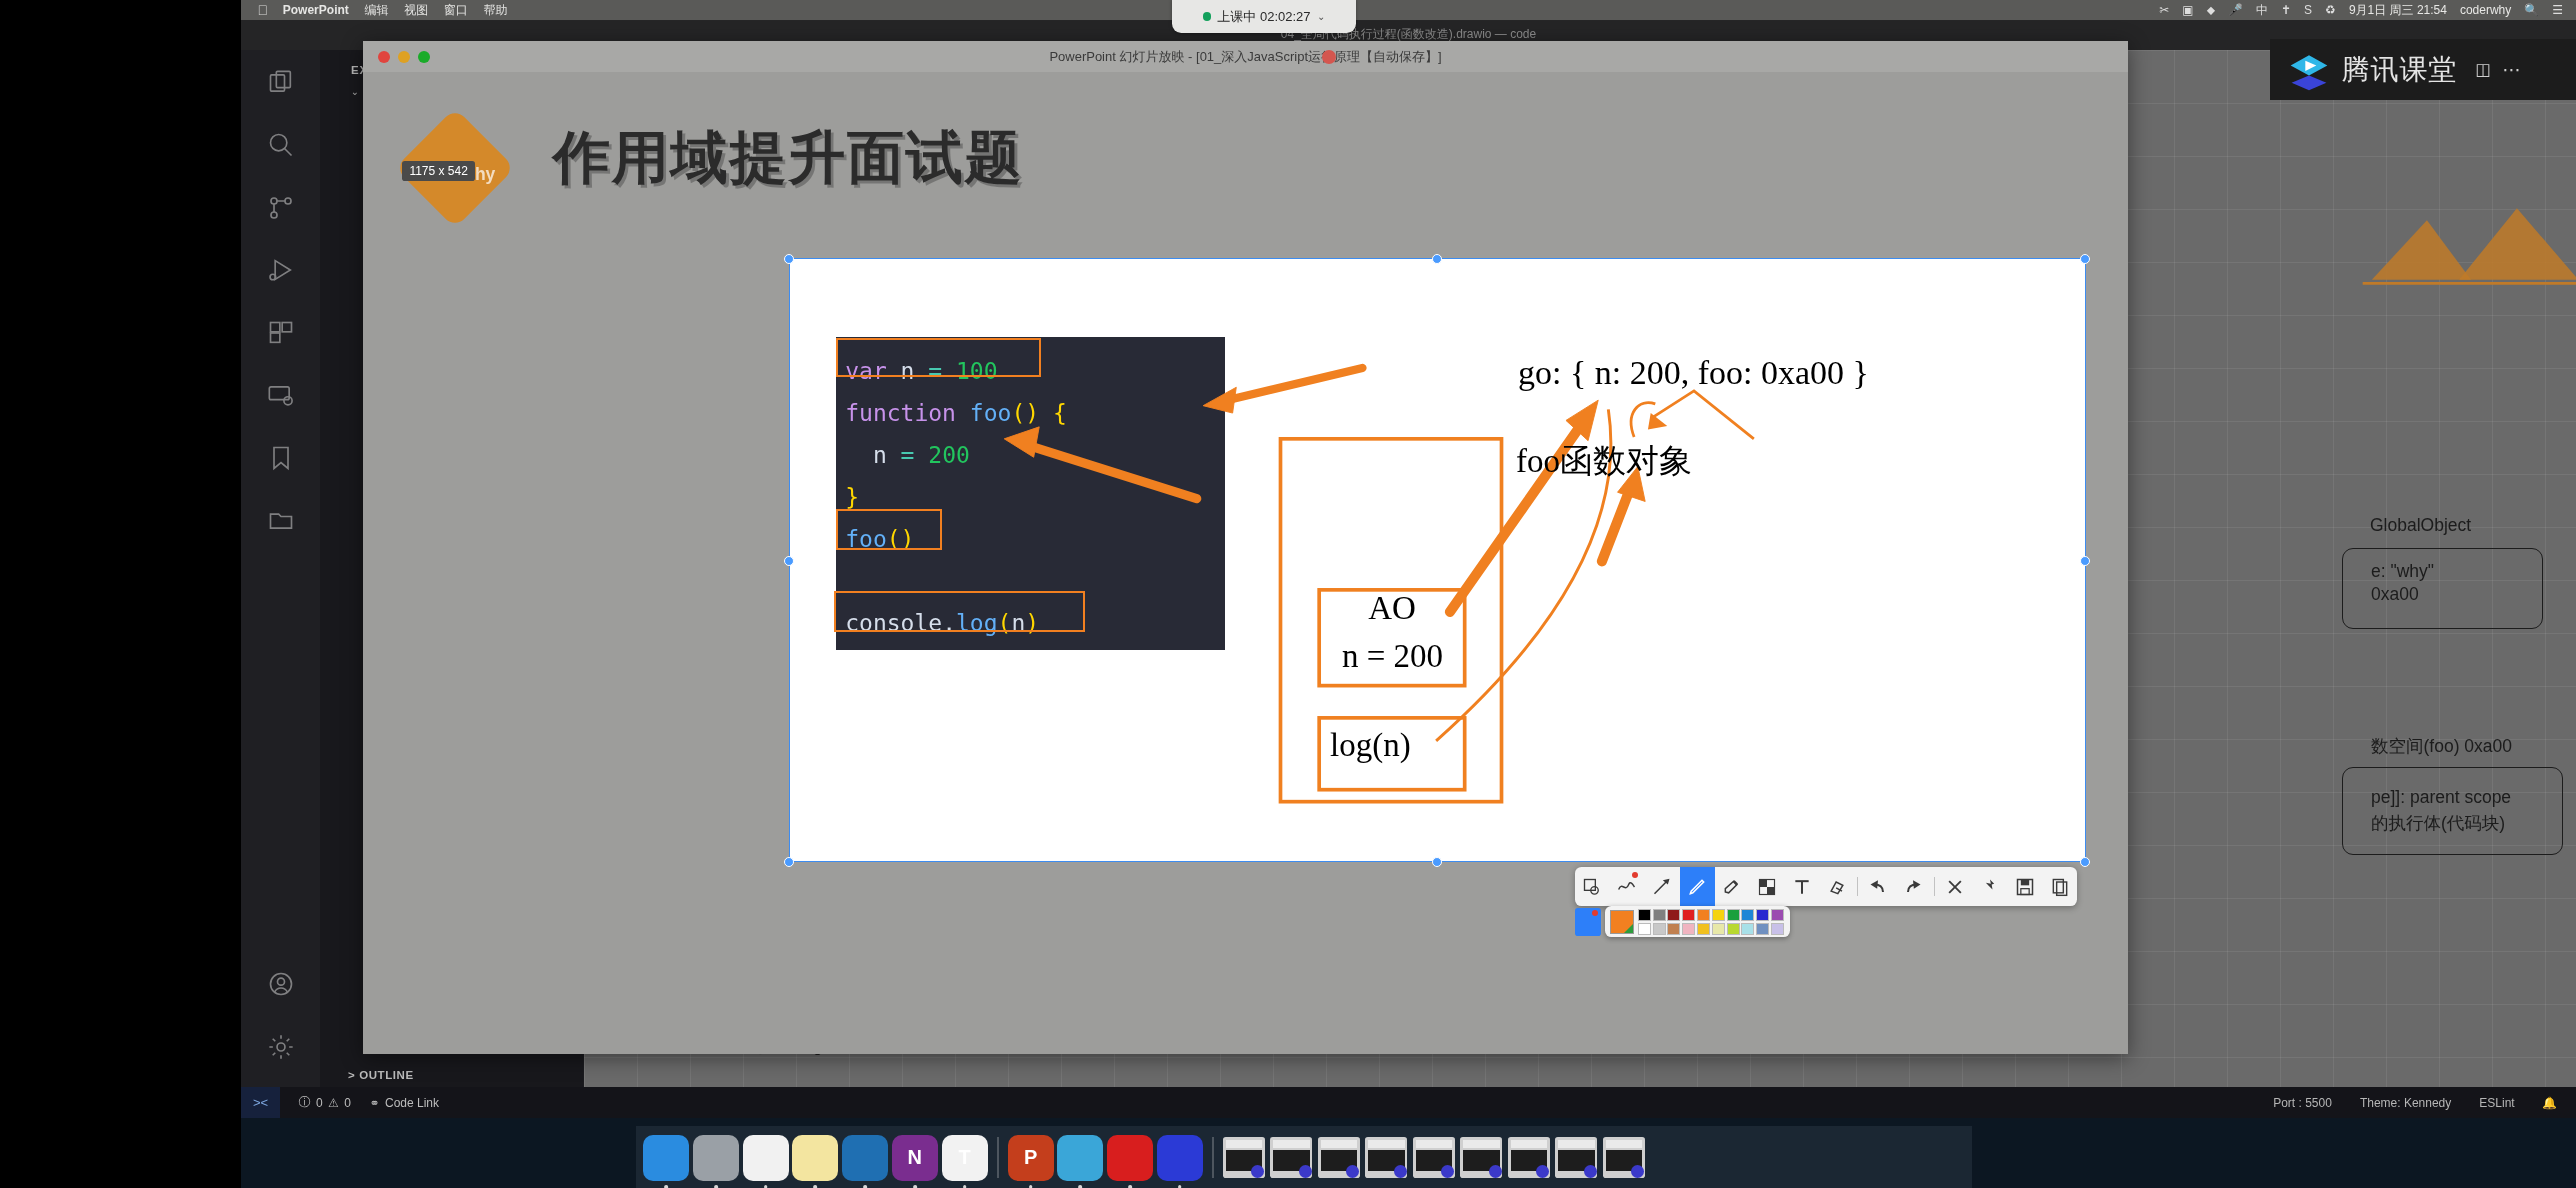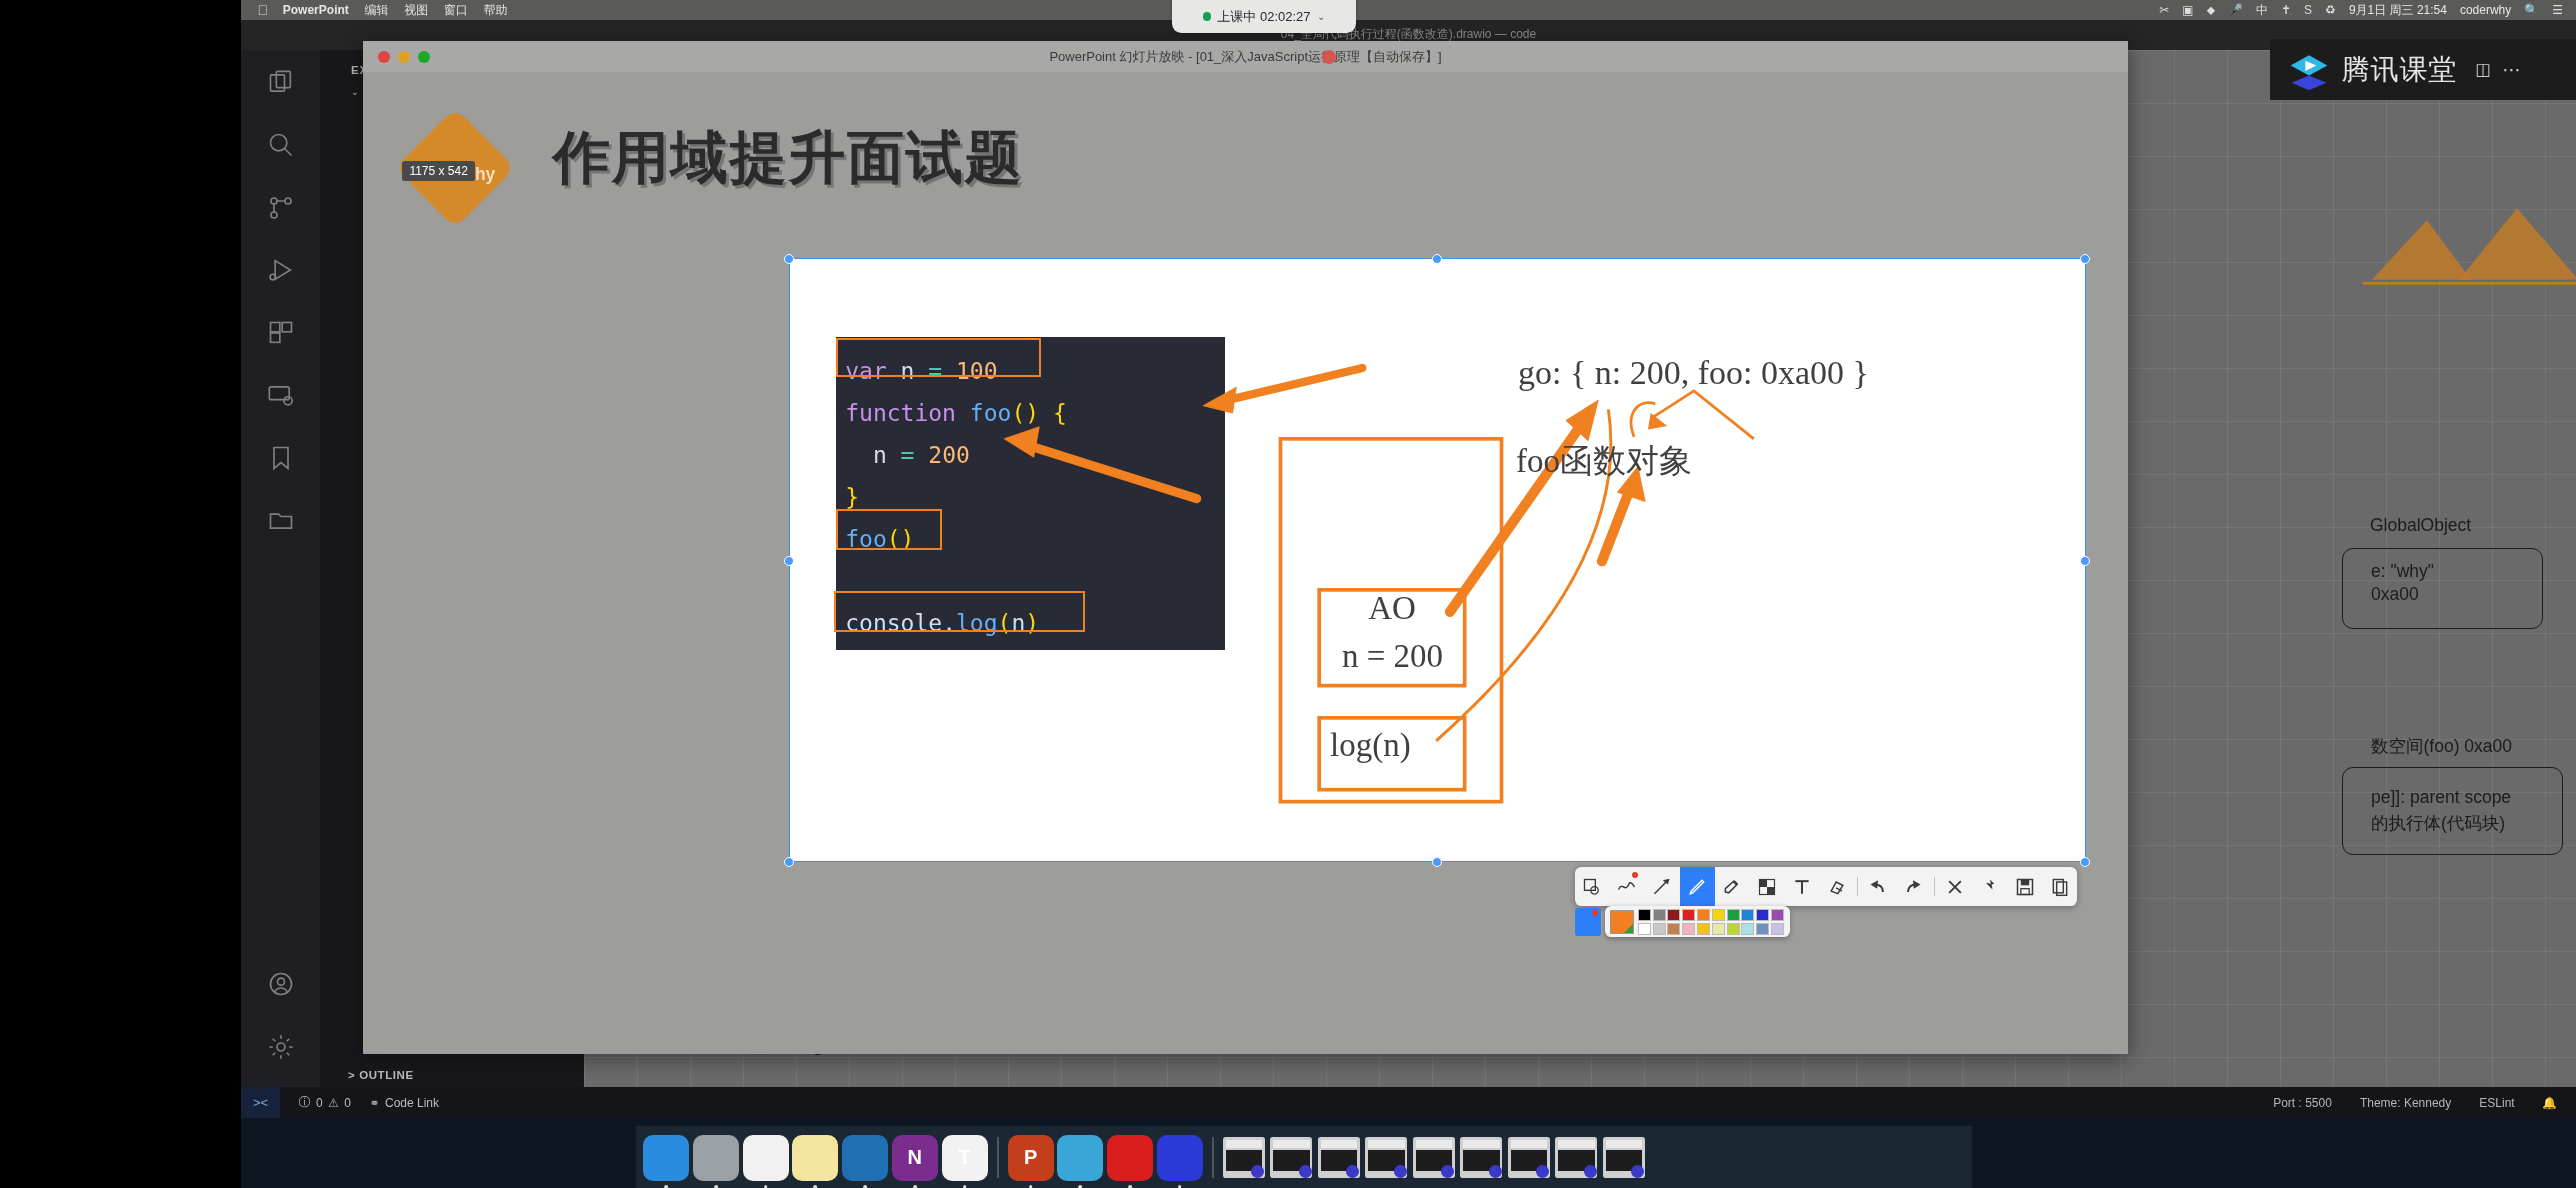--- a/index.html
+++ b/index.html
@@ -134,28 +134,28 @@
   }
   .handle { position:absolute; width:10px; height:10px; border-radius:50%; background:#4a9bff; border:1.4px solid #fff; }
 
   
   .codeblock {
     position:absolute; left:473px; top:296px; width:389px; height:313px;
     background:#282a36; padding:13px 0 0 3.7px;
   }
   .cl { font-family:"DejaVu Sans Mono","Liberation Mono",monospace; font-size:23px; line-height:42px; white-space:pre; padding-left:5.5px;}
   .k-var { color:#c792ea; } .k-fn { color:#c792ea; }
-  .k-id { color:#d6deeb; } .k-num { color:#fdba74; }
+  .k-id { color:#d6deeb; } .k-num { color:#22c55e; }
   .k-op { color:#48c9b0; } .k-call { color:#63b0f7; }
   .k-paren { color:#ffd700; } .k-prop { color:#63b0f7; } .k-plain{color:#d6deeb;}
   .hl-box { position:absolute; border:2.8px solid #f28020; }
 
   
   .anno { position:absolute; left:0; top:0; width:1765px; height:1013px; pointer-events:none; }
-  .anno-text { position:absolute; color:#404040; font-family:"Liberation Serif","DejaVu Serif",serif; }
+  .anno-text { position:absolute; color:#000000; font-family:"Liberation Serif","DejaVu Serif",serif; }
 
   
   .anno-toolbar {
     position:absolute; left:1212px; top:826px; width:502px; height:39px;
     background:#f3f3f3; border-radius:6.4px; display:flex; align-items:center; z-index:56;
     box-shadow:0 1.8px 6.4px rgba(0,0,0,.3);
   }
   .tb-btn { width:35px; height:39px; display:flex; align-items:center; justify-content:center; position:relative; color:#3a3a3a; }
   .tb-btn.active { background:#2d7ff9; color:#fff; border-radius:0; }
   .tb-btn svg { width:20px; height:20px; }

